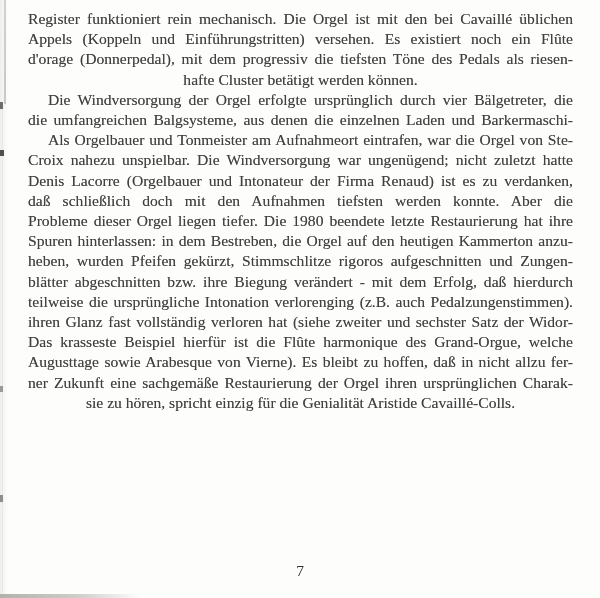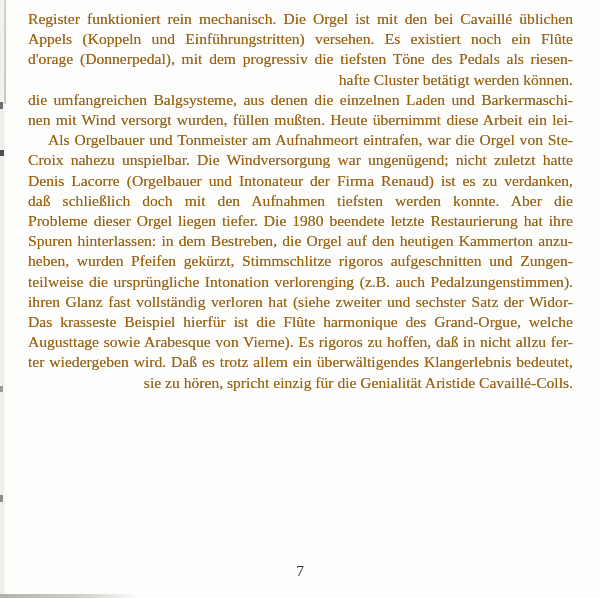--- a/index.html
+++ b/index.html
@@ -13,27 +13,27 @@
     overflow: hidden;
     background: #fdfdfc;
     font-family: "Liberation Serif", "DejaVu Serif", serif;
   }
   
   .text-block {
     position: absolute;
     left: 28px;
     top: 9px;
     width: 545px;
-    color: #a16207;
+    color: #404040;
     font-size: 15.6px;
     line-height: 20.2px;
     text-shadow: 0 0 0.4px rgba(30,30,30,0.45);
   }
   .paragraph { margin: 0; padding: 0; }
-  .line { text-align: right; }
+  .line { text-align: center; }
   .line.just {
     text-align: justify;
     text-align-last: justify;
   }
   .line.indent { text-indent: 20px; }
   .it { }
   
   .page-number {
     position: absolute;
     top: 561px;
@@ -88,33 +88,34 @@
 <div class="edge-bottom-strip"></div>
 
 <div class="text-block" id="text-block">
     <div class="paragraph">
       <div class="line just"><span>Register funktioniert rein mechanisch. Die Orgel ist mit den bei Cavaillé üblichen</span></div>
       <div class="line just"><span class="it">Appels</span><span> (Koppeln und Einführungstritten) versehen. Es existiert noch ein </span><span class="it">Flûte</span></div>
       <div class="line just"><span class="it">d'orage</span><span> (Donnerpedal), mit dem progressiv die tiefsten Töne des Pedals als riesen-</span></div>
       <div class="line"><span>hafte </span><span class="it">Cluster</span><span> betätigt werden können.</span></div>
     </div>
     <div class="paragraph">
+      <div class="line just indent"><span>Die Windversorgung der Orgel erfolgte ursprünglich durch vier Bälgetreter, die</span></div>
       <div class="line just"><span>die umfangreichen Balgsysteme, aus denen die einzelnen Laden und Barkermaschi-</span></div>
-      <div class="line just"><span>nen mit Wind versorgt wurden, füllen mußten. Heute übernimmt diese Arbeit ein lei-</span></div>
     </div>
     <div class="paragraph">
       <div class="line just indent"><span>Als Orgelbauer und Tonmeister am Aufnahmeort eintrafen, war die Orgel von Ste-</span></div>
       <div class="line just"><span>Croix nahezu unspielbar. Die Windversorgung war ungenügend; nicht zuletzt hatte</span></div>
       <div class="line just"><span>Denis Lacorre (Orgelbauer und Intonateur der Firma Renaud) ist es zu verdanken,</span></div>
       <div class="line just"><span>daß schließlich doch mit den Aufnahmen tiefsten werden konnte. Aber die</span></div>
       <div class="line just"><span>Probleme dieser Orgel liegen tiefer. Die 1980 beendete letzte Restaurierung hat ihre</span></div>
       <div class="line just"><span>Spuren hinterlassen: in dem Bestreben, die Orgel auf den heutigen Kammerton anzu-</span></div>
       <div class="line just"><span>heben, wurden Pfeifen gekürzt, Stimmschlitze rigoros aufgeschnitten und Zungen-</span></div>
+      <div class="line just"><span>blätter abgeschnitten bzw. ihre Biegung verändert - mit dem Erfolg, daß hierdurch</span></div>
       <div class="line just"><span>teilweise die ursprüngliche Intonation verlorenging (z.B. auch Pedalzungenstimmen).</span></div>
       <div class="line just"><span>ihren Glanz fast vollständig verloren hat (siehe zweiter und sechster Satz der Widor-</span></div>
       <div class="line just"><span>Das krasseste Beispiel hierfür ist die </span><span class="it">Flûte harmonique</span><span> des Grand-Orgue, welche</span></div>
-      <div class="line just"><span>Augusttage sowie </span><span class="it">Arabesque</span><span> von Vierne). Es rigoros zu hoffen, daß in nicht allzu fer-</span></div>
-      <div class="line just"><span>ter wiedergeben wird. Daß es trotz allem ein überwältigendes Klangerlebnis bedeutet,</span></div>
+      <div class="line just"><span>Augusttage sowie </span><span class="it">Arabesque</span><span> von Vierne). Es bleibt zu hoffen, daß in nicht allzu fer-</span></div>
+      <div class="line just"><span>ner Zukunft eine </span><span class="it">sachgemäße</span><span> Restaurierung der Orgel ihren ursprünglichen Charak-</span></div>
       <div class="line"><span>sie zu hören, spricht einzig für die Genialität Aristide Cavaillé-Colls.</span></div>
     </div>
   </div>
 
 <div class="page-number">7</div>
 
 </body></html>

